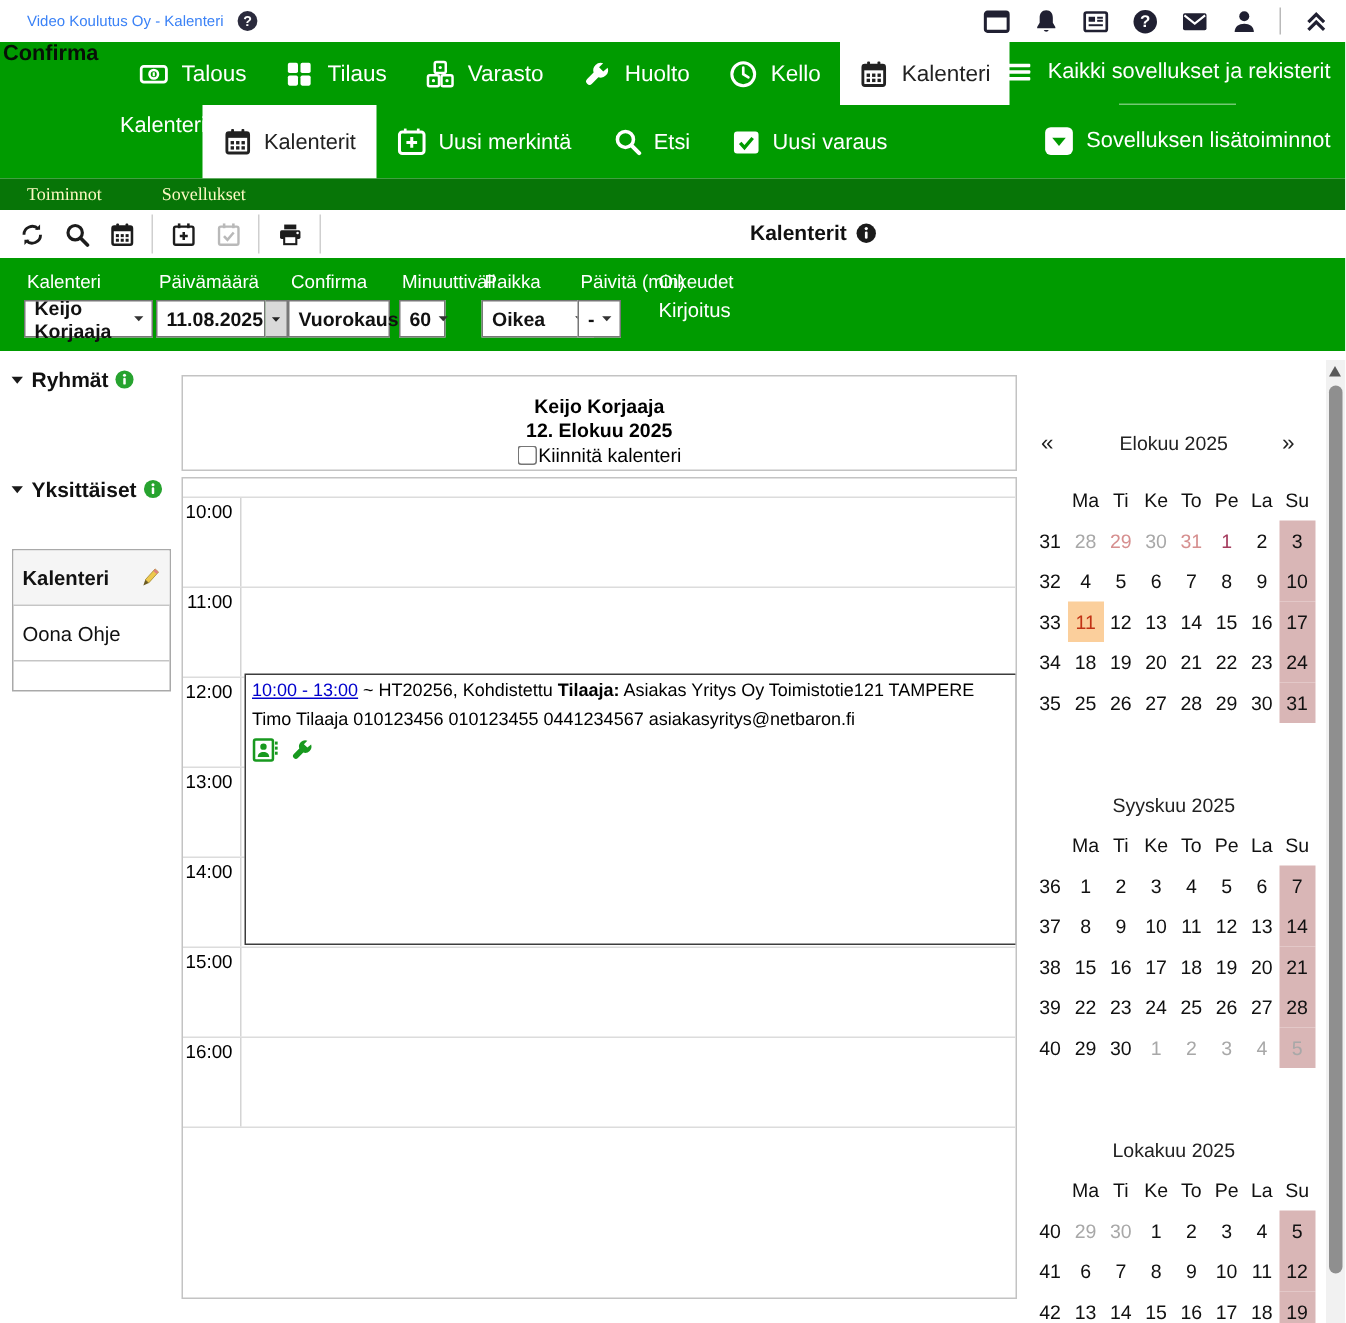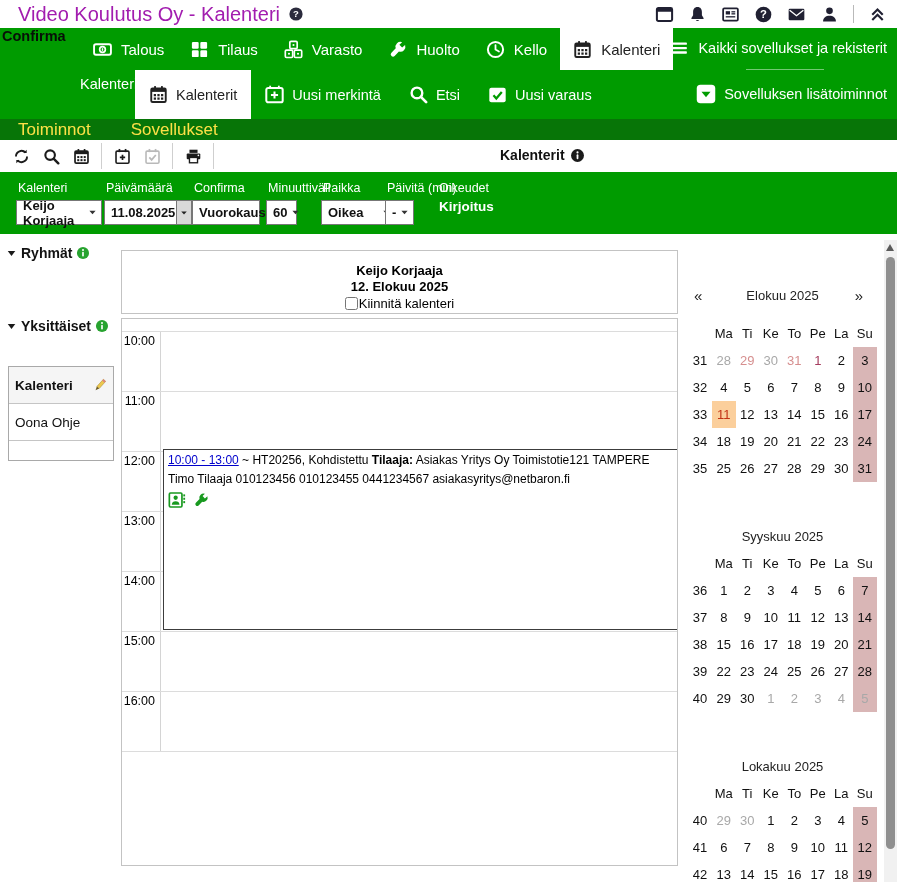--- a/index.html
+++ b/index.html
@@ -5,21 +5,21 @@
   html,body{margin:0;padding:0;background:#fff;}
   *{font-family:"Liberation Sans",sans-serif;}
   .screen{position:relative;width:897px;height:882px;background:#fff;overflow:hidden;}
 
   .ic{display:inline-flex;width:17px;height:17px;flex:0 0 auto;}
   .ic svg{width:100%;height:100%;display:block;}
 
   
   .titlebar{position:absolute;top:0;left:0;width:100%;height:28px;background:#fff;display:flex;align-items:center;justify-content:space-between;padding:0 10px 0 18px;box-sizing:border-box;}
   .tb-left{display:flex;align-items:center;gap:8px;}
-  .tb-title{font-size:20px;color:#a21caf;}
+  .tb-title{font-size:10px;color:#3b82f6;}
   .tb-help{width:16px;height:16px;color:#2b2b3d;}
   .tb-right{display:flex;align-items:center;}
   .tb-btn{width:19px;height:19px;color:#202032;margin-left:14px;cursor:pointer;}
   .tb-sep{width:1px;height:18px;background:#b9b9b9;margin-left:14px;}
 
   
   .mainnav{position:absolute;top:28px;left:0;width:100%;height:91px;background:var(--green);}
   .brand{position:absolute;left:2px;top:0;font-size:14.5px;font-weight:bold;color:#071007;}
   .nav-row{position:absolute;left:80px;top:0;height:42px;display:flex;align-items:stretch;}
   .nav-item{display:flex;align-items:center;gap:9px;padding:0 13px;color:#fff;font-size:15px;cursor:pointer;white-space:nowrap;}
@@ -31,21 +31,21 @@
   .subnav-row{position:absolute;left:135px;top:42px;height:49px;display:flex;}
   .subnav-tab{display:flex;align-items:center;gap:8px;padding:0 14px;color:#fff;font-size:14.5px;cursor:pointer;white-space:nowrap;}
   .subnav-tab .ic{width:19px;height:19px;}
   .subnav-tab.active{background:#fff;color:#222;}
   .extras-sep{position:absolute;left:746px;top:41px;width:78px;height:1px;background:rgba(255,255,255,.45);}
   .extras{position:absolute;right:10px;top:56px;display:flex;align-items:center;gap:8px;color:#fff;font-size:14.5px;cursor:pointer;}
   .extras .ic{width:20px;height:20px;}
 
   
   .menubar{position:absolute;top:119px;left:0;width:100%;height:21px;background:var(--dgreen);display:flex;align-items:center;gap:40px;padding-left:18px;box-sizing:border-box;}
-  .menu-item{color:#fde047;font-size:17px;cursor:pointer;}
+  .menu-item{color:#fef9c3;font-size:12px;cursor:pointer;font-family:Liberation Serif, serif;}
 
   
   .toolbar{position:absolute;top:140px;left:0;width:100%;height:32px;background:#fff;}
   .tool-icons{display:flex;align-items:center;height:100%;padding-left:6px;}
   .tool-btn{width:30px;height:26px;display:flex;align-items:center;justify-content:center;color:#1c1c1c;cursor:pointer;}
   .tool-btn .ic{width:17px;height:17px;}
   .tool-btn.disabled{color:#b9b9b9;cursor:default;}
   .tool-sep{width:1px;height:26px;background:#cfcfcf;margin:0 5px;}
   .toolbar-title{position:absolute;left:500px;top:7px;display:flex;align-items:center;gap:5px;font-size:14px;color:#111;}
   .toolbar-title b{font-size:14px;}
@@ -53,21 +53,21 @@
   .info-green{width:14px;height:14px;color:#27a32f;}
 
   
   .filterbar{position:absolute;top:172px;left:0;width:100%;height:62px;background:var(--green);}
   .ff-label{position:absolute;top:9px;color:#fff;font-size:12.5px;white-space:nowrap;}
   .fselect{position:absolute;top:28px;height:25px;background:#fff;border:1px solid #777;display:flex;align-items:center;justify-content:space-between;padding:0 4px 0 6px;font-size:13px;font-weight:bold;color:#111;box-sizing:border-box;cursor:pointer;}
   .fselect .caret{width:9px;height:9px;color:#333;margin-left:4px;}
   .fdate-val{position:absolute;top:28px;height:25px;background:#fff;border:1px solid #777;display:flex;align-items:center;padding-left:6px;font-size:13px;font-weight:bold;color:#111;box-sizing:border-box;}
   .fdate-btn{position:absolute;top:28px;height:25px;width:15px;background:#d9d9d9;border:1px solid #777;border-left:none;display:flex;align-items:center;justify-content:center;box-sizing:border-box;cursor:pointer;}
   .fdate-btn .caret{width:8px;height:8px;color:#222;}
-  .ftext{position:absolute;top:27px;color:#fff;font-weight:bold;font-size:13.5px;}
+  .ftext{position:absolute;top:27px;color:#fff;font-weight:normal;font-size:13.5px;}
 
   
   .content{position:absolute;top:234px;left:0;width:100%;height:648px;background:#fff;}
 
   
   .side-sec{position:absolute;left:6px;display:flex;align-items:center;gap:4px;font-size:14px;color:#111;cursor:pointer;}
   .side-sec b{font-size:14px;}
   .tri{width:11px;height:11px;color:#1a1a1a;}
   .side-table{position:absolute;left:8px;top:132px;width:106px;border:1px solid #a9a9a9;background:#fff;box-sizing:border-box;}
   .st-head{height:36px;display:flex;align-items:center;justify-content:space-between;padding:0 5px 0 6px;background:#f5f5f5;font-weight:bold;font-size:13.5px;color:#111;}

